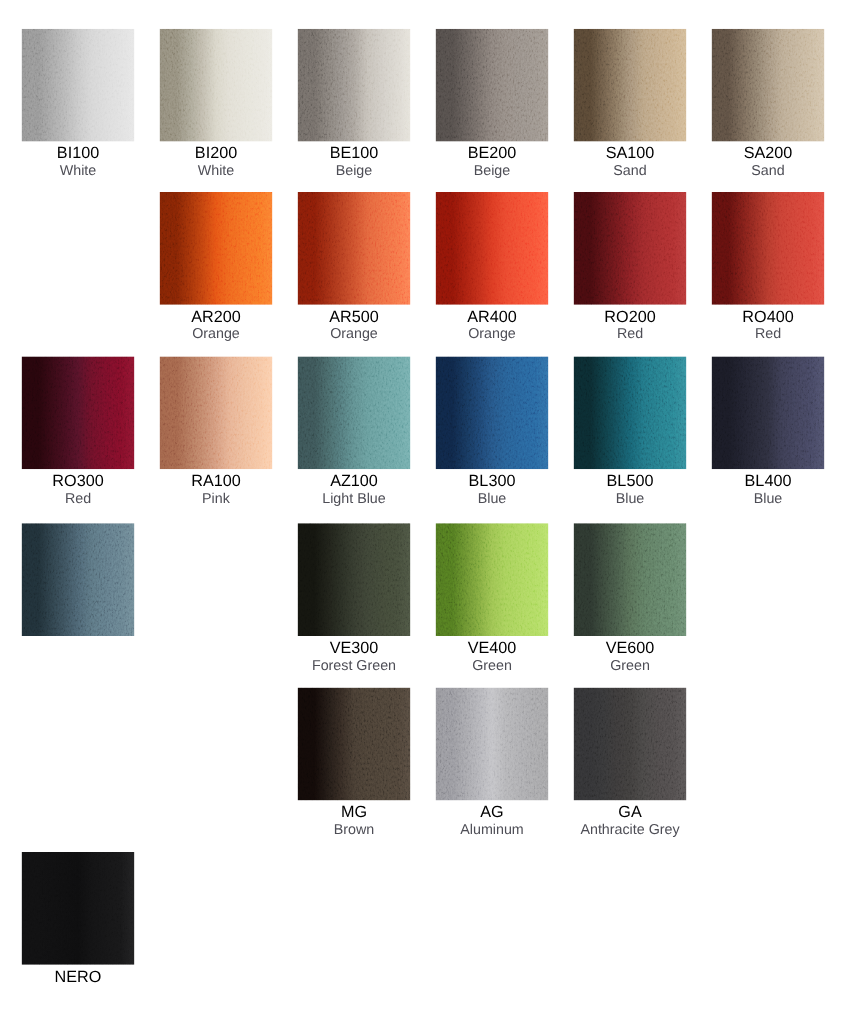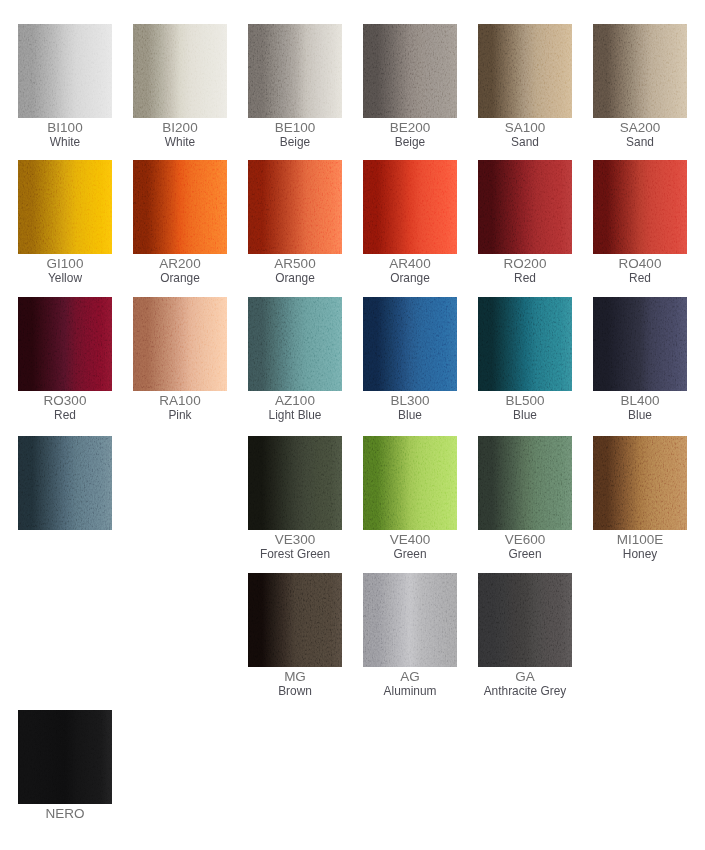--- a/index.html
+++ b/index.html
@@ -15,21 +15,21 @@
   .tex{
     opacity:.115;
     mix-blend-mode:overlay;
     background:#808080;
   }
   .shade{
     background:linear-gradient(90deg,rgba(0,0,0,.02) 0%,rgba(0,0,0,0) 10%,rgba(255,255,255,0) 88%,rgba(255,255,255,.035) 100%);
   }
   .labels{width:94px;text-align:center;}
   .code{
-    font-size:13.5px;line-height:14px;color:#737373;
+    font-size:13.5px;line-height:14px;color:#000000;
     margin-top:3px;white-space:nowrap;
   }
   .name{
     font-size:11.9px;line-height:15px;color:#4e4e56;
     white-space:nowrap;
   }
   .n0{filter:url(#grain0);}
   .n1{filter:url(#grain1);}
   .n2{filter:url(#grain2);}
   .n3{filter:url(#grain3);}
@@ -198,31 +198,20 @@
     <div class="swatch">
       <div class="grad g-0-5"></div>
       <div class="tex n0 t-0-5"></div>
       <div class="shade"></div>
     </div>
     <div class="labels">
       <div class="code">SA200</div>
       <div class="name">Sand</div>
     </div>
   </div>
-  <div class="cell" style="left:18px;top:160px">
-    <div class="swatch">
-      <div class="grad g-1-0"></div>
-      <div class="tex n1 t-1-0"></div>
-      <div class="shade"></div>
-    </div>
-    <div class="labels">
-      <div class="code">GI100</div>
-      <div class="name">Yellow</div>
-    </div>
-  </div>
   <div class="cell" style="left:133px;top:160px">
     <div class="swatch">
       <div class="grad g-1-1"></div>
       <div class="tex n2 t-1-1"></div>
       <div class="shade"></div>
     </div>
     <div class="labels">
       <div class="code">AR200</div>
       <div class="name">Orange</div>
     </div>
@@ -368,31 +357,20 @@
   </div>
   <div class="cell" style="left:478px;top:436px">
     <div class="swatch">
       <div class="grad g-3-4"></div>
       <div class="tex n2 t-3-4"></div>
       <div class="shade"></div>
     </div>
     <div class="labels">
       <div class="code">VE600</div>
       <div class="name">Green</div>
-    </div>
-  </div>
-  <div class="cell" style="left:593px;top:436px">
-    <div class="swatch">
-      <div class="grad g-3-5"></div>
-      <div class="tex n3 t-3-5"></div>
-      <div class="shade"></div>
-    </div>
-    <div class="labels">
-      <div class="code">MI100E</div>
-      <div class="name">Honey</div>
     </div>
   </div>
   <div class="cell" style="left:248px;top:573px">
     <div class="swatch">
       <div class="grad g-4-2"></div>
       <div class="tex n1 t-4-2"></div>
       <div class="shade"></div>
     </div>
     <div class="labels">
       <div class="code">MG</div>

